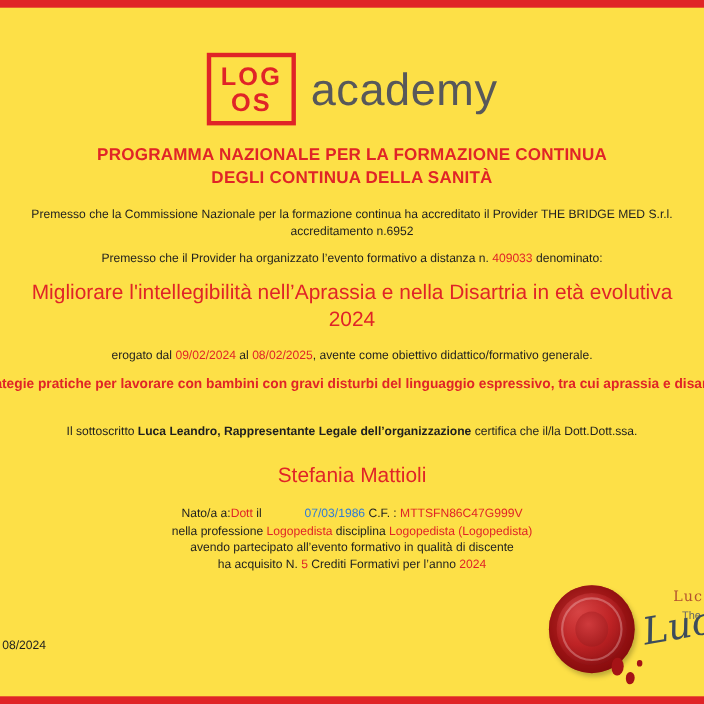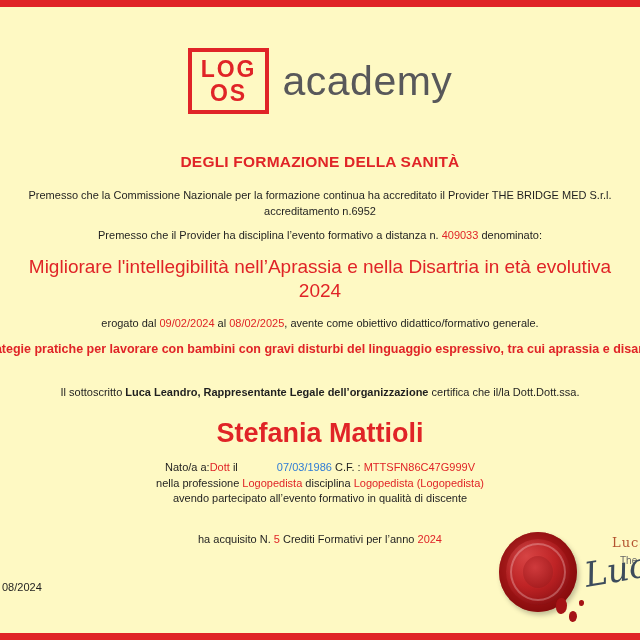--- a/index.html
+++ b/index.html
@@ -3,35 +3,35 @@
 <meta charset="utf-8">
 <style>
   :root{
     --red:#e02427;
     --blue:#2f7cd6;
     --ink:#1f1f1f;
     --gray:#58585a;
   }
   html,body{margin:0;padding:0;background:#fff;}
   .page{
-    position:relative;width:640px;height:640px;background:#fef9c3;
+    position:relative;width:640px;height:640px;background:#fde047;
     overflow:hidden;font-family:"Liberation Sans",sans-serif;color:var(--ink);
   }
   .bar{position:absolute;left:0;width:100%;height:7px;background:var(--red);}
   .bar-top{top:0;}
   .bar-bottom{bottom:0;}
   .abs{position:absolute;}
   .center{left:50%;transform:translateX(-50%);white-space:nowrap;text-align:center;}
   .red{color:var(--red);}
   .blue{color:var(--blue);padding-left:36px;}
   .b{font-weight:bold;}
   .t11{font-size:11px;line-height:15px;}
   .t12{font-size:12.5px;line-height:16px;}
   .t19{font-size:19px;line-height:24px;}
-  .t21{font-size:27px;line-height:26px;font-weight:bold;}
+  .t21{font-size:19px;line-height:26px;}
   .heading{font-size:15.5px;line-height:20px;font-weight:bold;color:var(--red);letter-spacing:.2px;}
 
   
   .logo-row{position:absolute;top:48px;left:0;right:0;display:flex;justify-content:center;align-items:center;gap:13px;}
   .logo-box{
     border:4px solid var(--red);color:var(--red);font-weight:bold;
     font-size:23px;line-height:1.05;letter-spacing:2px;text-align:center;
     padding:5px 9px;
   }
   .wordmark{font-size:41px;color:var(--gray);letter-spacing:.5px;}
@@ -65,26 +65,27 @@
   <div class="bar bar-top"></div>
 
   <div class="logo-row">
     <div class="logo-box">
       <div>LOG</div>
       <div>OS</div>
     </div>
     <div class="wordmark">academy</div>
   </div>
 
-  <div class="abs center heading" style="top:152px">DEGLI FORMAZIONE DELLA SANITÀ</div>
+  <div class="abs center heading" style="top:131px">PROGRAMMA NAZIONALE PER LA FORMAZIONE CONTINUA</div>
+  <div class="abs center heading" style="top:152px">DEGLI CONTINUA DELLA SANITÀ</div>
 
   <div class="abs center t11" style="top:188px">Premesso che la Commissione Nazionale per la formazione continua ha accreditato il Provider THE BRIDGE MED S.r.l.</div>
   <div class="abs center t11" style="top:204px">accreditamento n.6952</div>
   <div class="abs center t11" style="top:228px">
-    <span>Premesso che il Provider ha disciplina l’evento formativo a distanza n. </span><span class="red">409033</span><span> denominato:</span>
+    <span>Premesso che il Provider ha organizzato l’evento formativo a distanza n. </span><span class="red">409033</span><span> denominato:</span>
   </div>
 
   <div class="abs center t19 red" style="top:255px">Migliorare l'intellegibilità nell’Aprassia e nella Disartria in età evolutiva</div>
   <div class="abs center t19 red" style="top:279px">2024</div>
 
   <div class="abs center t11" style="top:316px">
     <span>erogato dal </span><span class="red">09/02/2024</span><span> al </span><span class="red">08/02/2025</span><span>,  avente come obiettivo didattico/formativo generale.</span>
   </div>
 
   <div class="abs center t12 b red" style="top:341px">Strategie pratiche per lavorare con bambini con gravi disturbi del linguaggio espressivo, tra cui aprassia e disartria</div>
@@ -99,21 +100,21 @@
   <div class="abs center t11" style="top:460px">
     <span>Nato/a a:</span><span class="red">Dott</span><span> il </span><span class="blue">07/03/1986</span><span> C.F. : </span><span class="red">MTTSFN86C47G999V</span>
   </div>
 
   <div class="abs center t11" style="top:491px">avendo partecipato all’evento formativo in qualità di discente</div>
 
   <div class="abs center t11" style="top:476px">
     <span>nella professione </span><span class="red">Logopedista</span><span> disciplina </span><span class="red">Logopedista (Logopedista)</span>
   </div>
 
-  <div class="abs center t11" style="top:532px">
+  <div class="abs center t11" style="top:506px">
     <span>ha acquisito N. </span><span class="red">5</span><span> Crediti Formativi per l’anno </span><span class="red">2024</span>
   </div>
 
   <div class="abs t11" style="top:580px;left:2px">08/2024</div>
 
   <div class="seal">
     <div class="seal-ring"></div>
     <div class="seal-core"></div>
   </div>
   <div class="drip drip1"></div>

